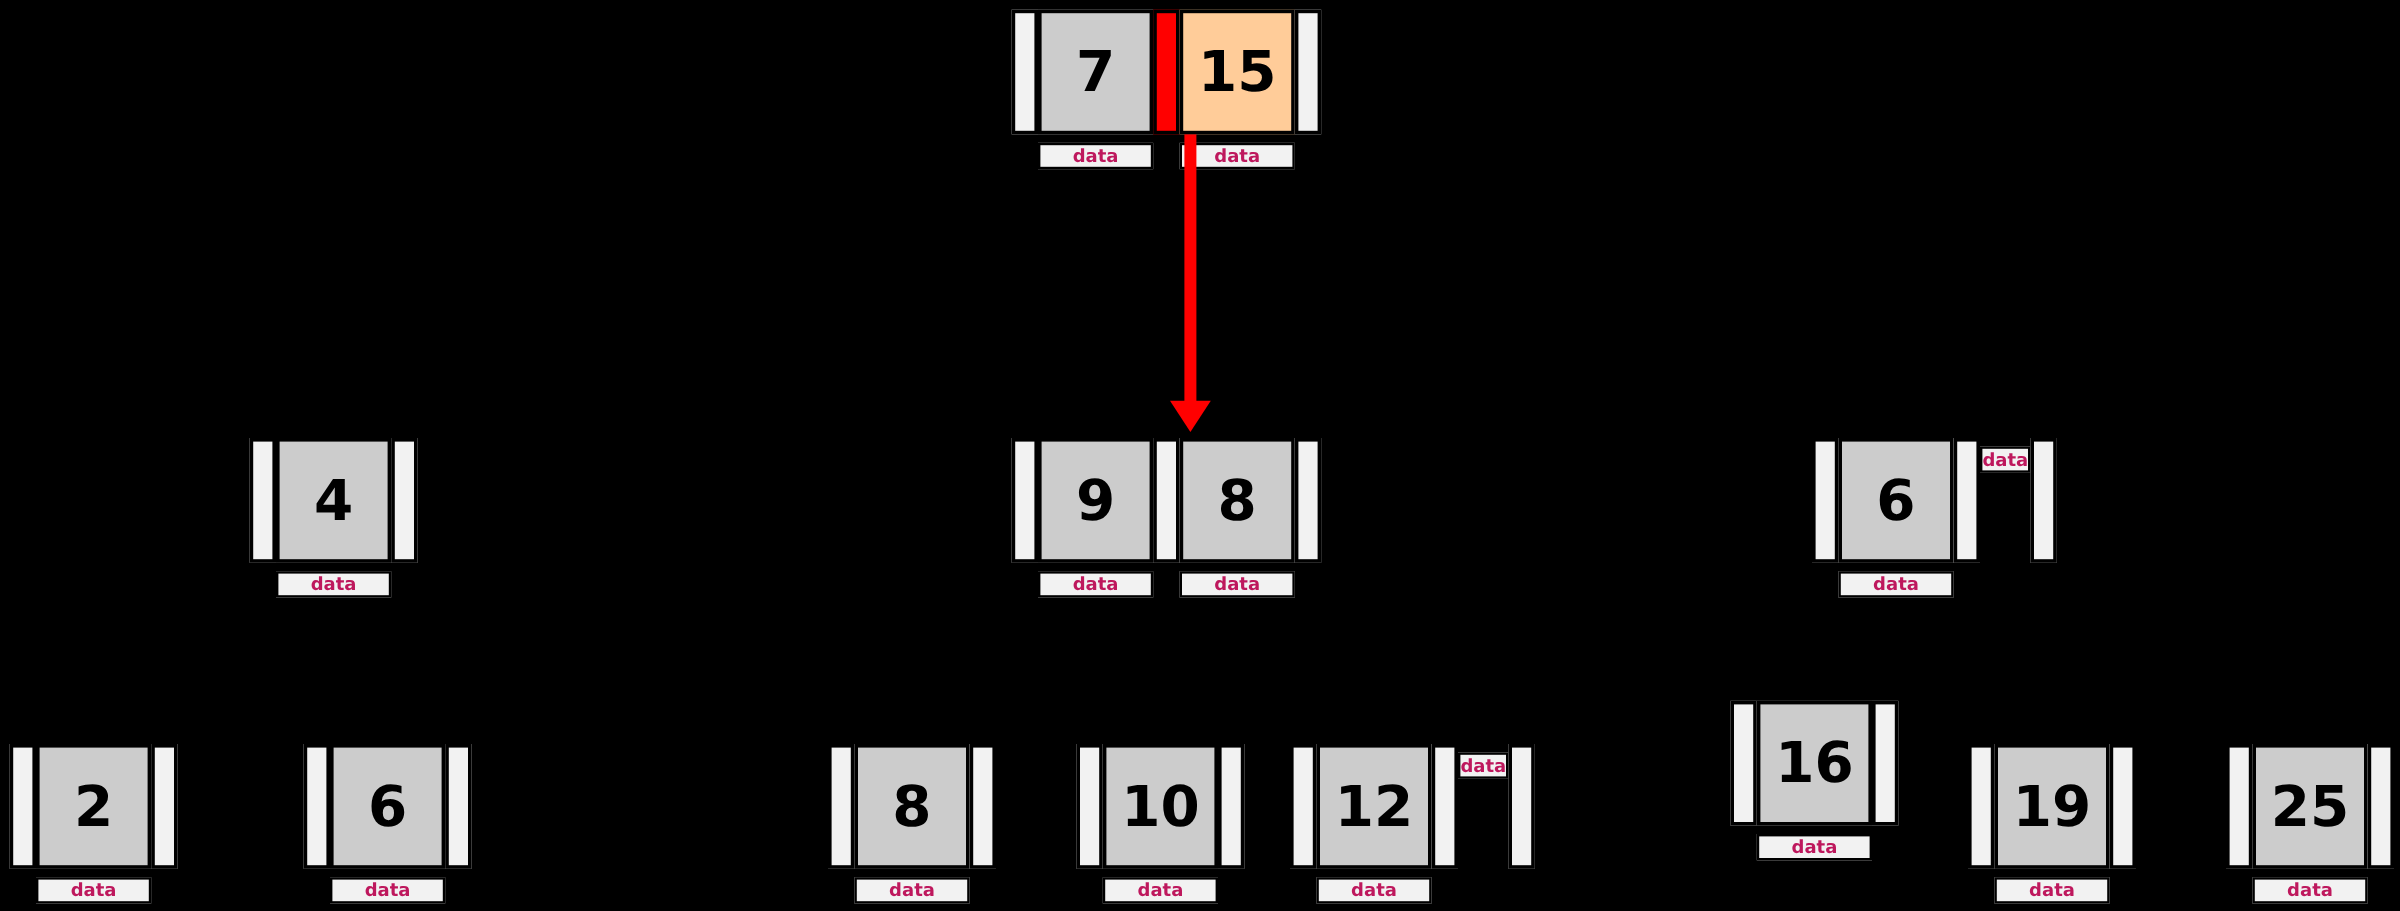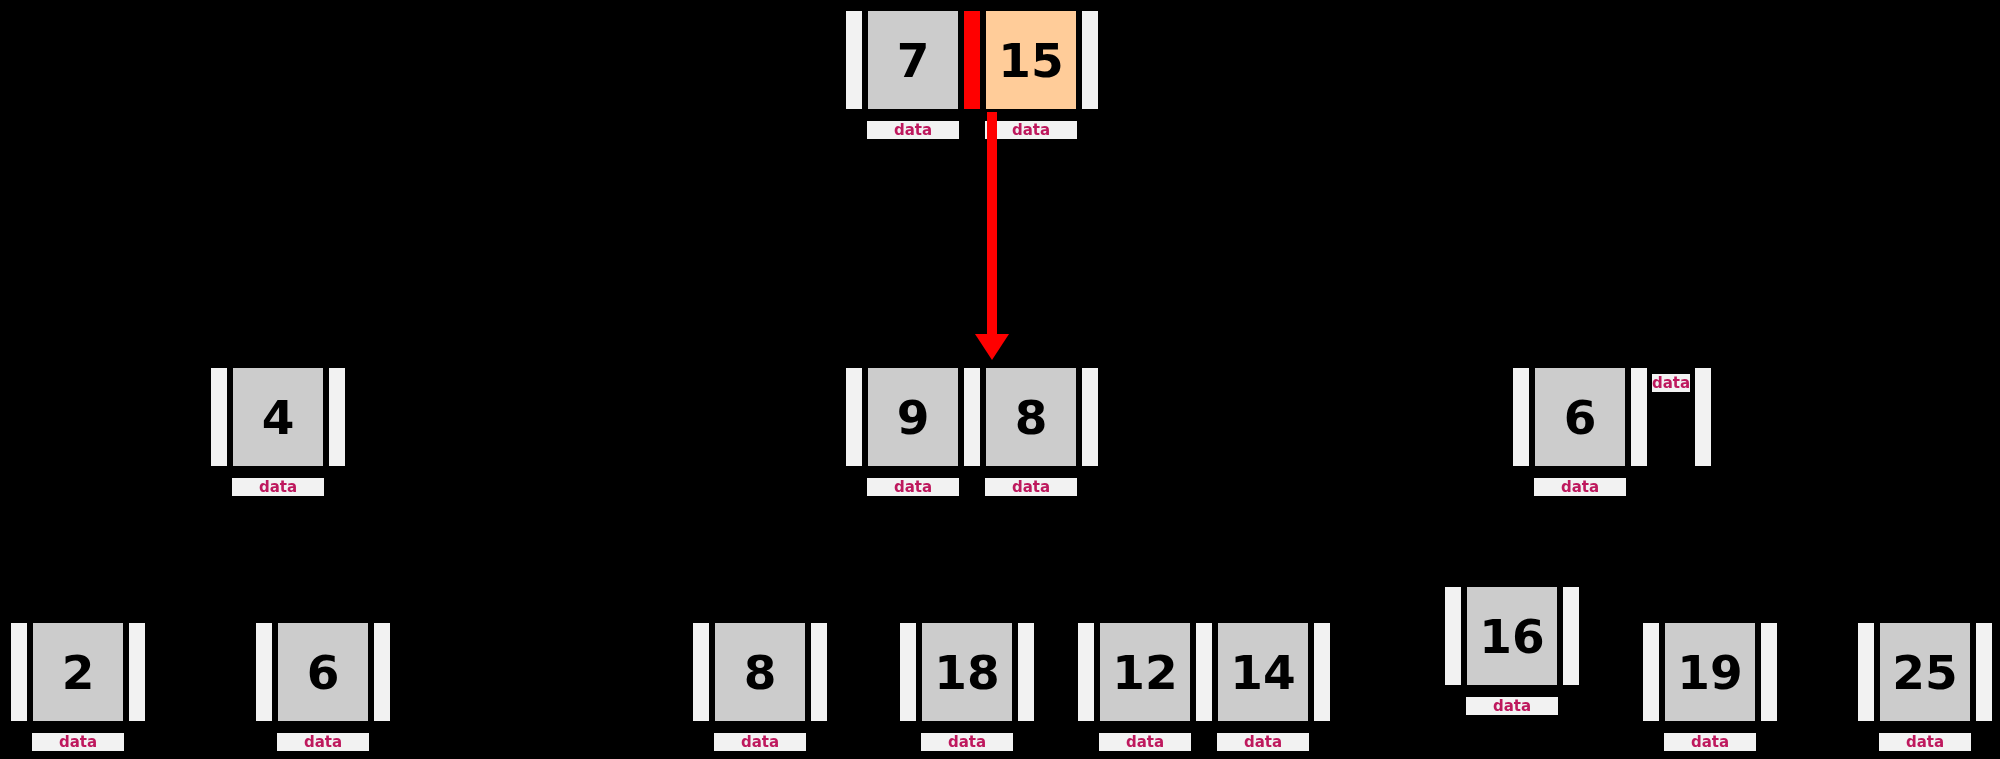--- a/index.html
+++ b/index.html
@@ -172,34 +172,33 @@
       <div class="ptr"></div>
       <div class="cell">
         <div class="keybox">8</div>
         <div class="databar">data</div>
       </div>
       <div class="ptr"></div>
     </div>
   <div class="node" id="leaf-10" style="left:897px; top:620px;">
       <div class="ptr"></div>
       <div class="cell">
-        <div class="keybox">18</div>
+        <div class="keybox">10</div>
         <div class="databar">data</div>
       </div>
       <div class="ptr"></div>
     </div>
   <div class="node" id="leaf-12-14" style="left:1075px; top:620px;">
       <div class="ptr"></div>
       <div class="cell">
         <div class="keybox">12</div>
         <div class="databar">data</div>
       </div>
       <div class="ptr"></div>
       <div class="cell">
-        <div class="keybox">14</div>
         <div class="databar">data</div>
       </div>
       <div class="ptr"></div>
     </div>
   <div class="node" id="leaf-16" style="left:1442px; top:584px;">
       <div class="ptr"></div>
       <div class="cell">
         <div class="keybox">16</div>
         <div class="databar">data</div>
       </div>

